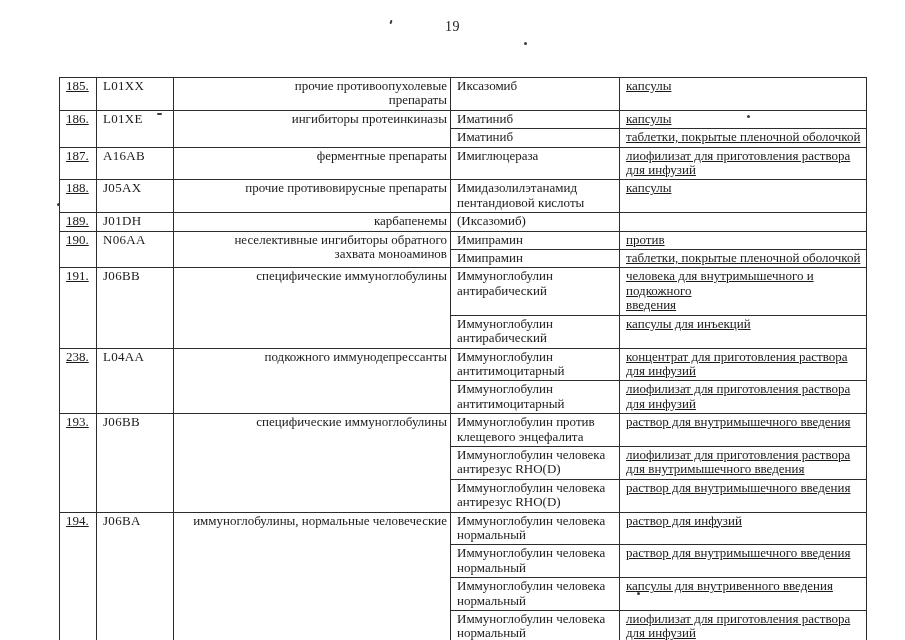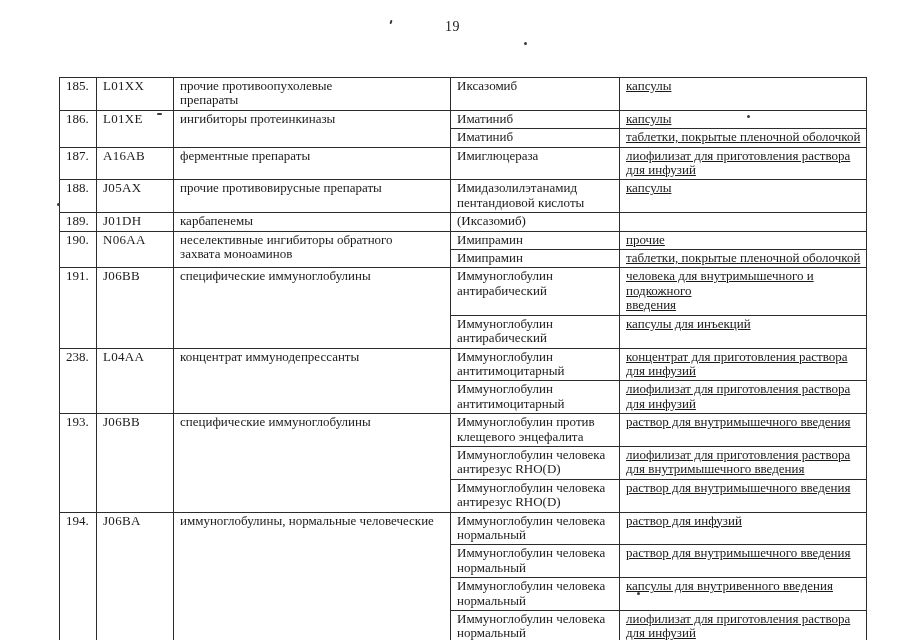--- a/index.html
+++ b/index.html
@@ -31,23 +31,23 @@
   }
   table.reg-table td {
     border: 1px solid #2c2c2c;
     vertical-align: top;
     font-size: 13px;
     line-height: 14.4px;
     padding: 1px 3px 2px 6px;
     white-space: pre-line;
     overflow: hidden;
   }
-  td.col-num  { padding-left: 4px; }
+  td.col-num  { padding-left: 4px; text-decoration: underline; }
   td.col-code { padding-left: 7px; letter-spacing: 0.3px; }
-  td.col-group { padding-left: 7px; }
+  td.col-group { padding-left: 7px; text-align: right; }
   td.col-name  { padding-left: 8px; }
   td.col-form  { padding-left: 8px; text-decoration: underline; }
   .speck {
     position: absolute;
     background: #3a3a3a;
     border-radius: 50%;
   }
   .speck.dot  { width: 3px; height: 3px; }
   .speck.dash { width: 5px; height: 2px; border-radius: 1px; }
   .speck.tick { width: 2px; height: 4px; border-radius: 1px; transform: rotate(18deg); }
@@ -109,21 +109,21 @@
           <td class="col-group">карбапенемы</td>
           <td class="col-name">(Иксазомиб)</td>
           <td class="col-form"></td>
         </tr>
         <tr>
           <td class="col-num" rowspan="2">190.</td>
           <td class="col-code" rowspan="2">N06AA</td>
           <td class="col-group" rowspan="2">неселективные ингибиторы обратного
 захвата моноаминов</td>
           <td class="col-name">Имипрамин</td>
-          <td class="col-form">прочие</td>
+          <td class="col-form">против</td>
         </tr>
         <tr>
           <td class="col-name">Имипрамин</td>
           <td class="col-form">таблетки, покрытые пленочной оболочкой</td>
         </tr>
         <tr>
           <td class="col-num" rowspan="2">191.</td>
           <td class="col-code" rowspan="2">J06BB</td>
           <td class="col-group" rowspan="2">специфические иммуноглобулины</td>
           <td class="col-name">Иммуноглобулин
@@ -132,21 +132,21 @@
 введения</td>
         </tr>
         <tr>
           <td class="col-name">Иммуноглобулин
 антирабический</td>
           <td class="col-form">капсулы для инъекций</td>
         </tr>
         <tr>
           <td class="col-num" rowspan="2">238.</td>
           <td class="col-code" rowspan="2">L04AA</td>
-          <td class="col-group" rowspan="2">концентрат иммунодепрессанты</td>
+          <td class="col-group" rowspan="2">подкожного иммунодепрессанты</td>
           <td class="col-name">Иммуноглобулин
 антитимоцитарный</td>
           <td class="col-form">концентрат для приготовления раствора
 для инфузий</td>
         </tr>
         <tr>
           <td class="col-name">Иммуноглобулин
 антитимоцитарный</td>
           <td class="col-form">лиофилизат для приготовления раствора
 для инфузий</td>

